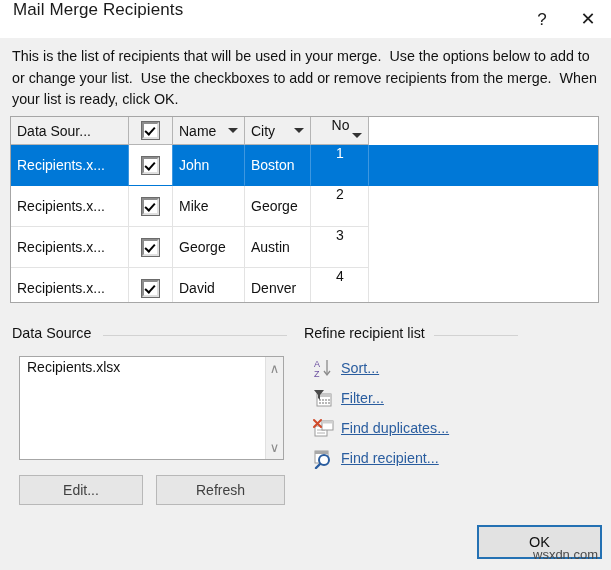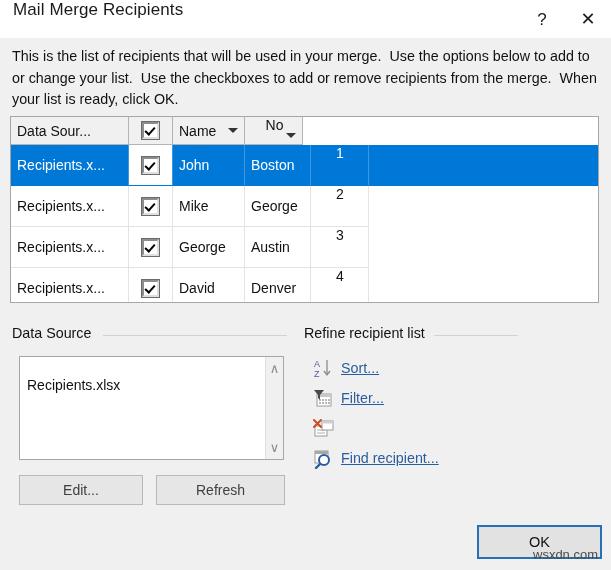--- a/index.html
+++ b/index.html
@@ -202,21 +202,21 @@
     position: absolute;
     left: 19px; top: 356px;
     width: 265px; height: 104px;
     background: #ffffff;
     border: 1px solid #a6a6a6;
     box-sizing: border-box;
     display: flex;
   }
   .ds-list-area {
     flex: 1 1 auto;
-    padding: 20px 0 0 7px;
+    padding: 2px 0 0 7px;
     font-size: 14px;
     color: #111;
   }
   .ds-scroll {
     width: 18px;
     background: #f0f0f0;
     border-left: 1px solid #e0e0e0;
     display: flex;
     flex-direction: column;
     justify-content: space-between;
@@ -323,20 +323,24 @@
 
   <div class="grid-header">
     <div class="hcell col-src">
       <span class="hlabel">Data Sour...</span>
     </div>
     <div class="hcell col-cb cb-col">
       <span class="wincheck"></span>
     </div>
     <div class="hcell col-name">
       <span class="hlabel">Name</span>
+      <span class="caret"></span>
+    </div>
+    <div class="hcell col-city">
+      <span class="hlabel">City</span>
       <span class="caret"></span>
     </div>
     <div class="hcell col-no">
       <span class="hlabel">No</span>
       <span class="caret"></span>
     </div>
     <div class="hcell filler"></div>
   </div>
 
   <div class="grid-body">
@@ -446,20 +450,21 @@
     <span class="rr-icon">
       <svg width="22" height="21" viewBox="0 0 22 21">
         <rect x="2" y="8" width="12" height="10" fill="#ffffff" stroke="#9a9a9a" stroke-width="1"></rect>
         <line x1="4" y1="12" x2="12" y2="12" stroke="#b0b0b0" stroke-width="1"></line>
         <line x1="4" y1="15" x2="12" y2="15" stroke="#b0b0b0" stroke-width="1"></line>
         <rect x="9" y="3" width="11" height="9" fill="#ffffff" stroke="#9a9a9a" stroke-width="1"></rect>
         <rect x="9" y="3" width="11" height="2.5" fill="#cfcfcf"></rect>
         <path d="M1 2 L8 9 M8 2 L1 9" stroke="#d04a2a" stroke-width="2" stroke-linecap="round"></path>
       </svg>
     </span>
+    <span class="rr-link">Find duplicates...</span>
   </div>
 
   <div class="rr-item">
     <span class="rr-icon">
       <svg width="22" height="21" viewBox="0 0 22 21">
         <rect x="2" y="3" width="13" height="12" fill="#ffffff" stroke="#9a9a9a" stroke-width="1"></rect>
         <rect x="2" y="3" width="13" height="3" fill="#a8a8a8"></rect>
         <circle cx="11" cy="12" r="5" fill="#ffffff" stroke="#2a5d9f" stroke-width="2"></circle>
         <line x1="7" y1="16" x2="3" y2="20" stroke="#2a5d9f" stroke-width="2.4" stroke-linecap="round"></line>
       </svg>

